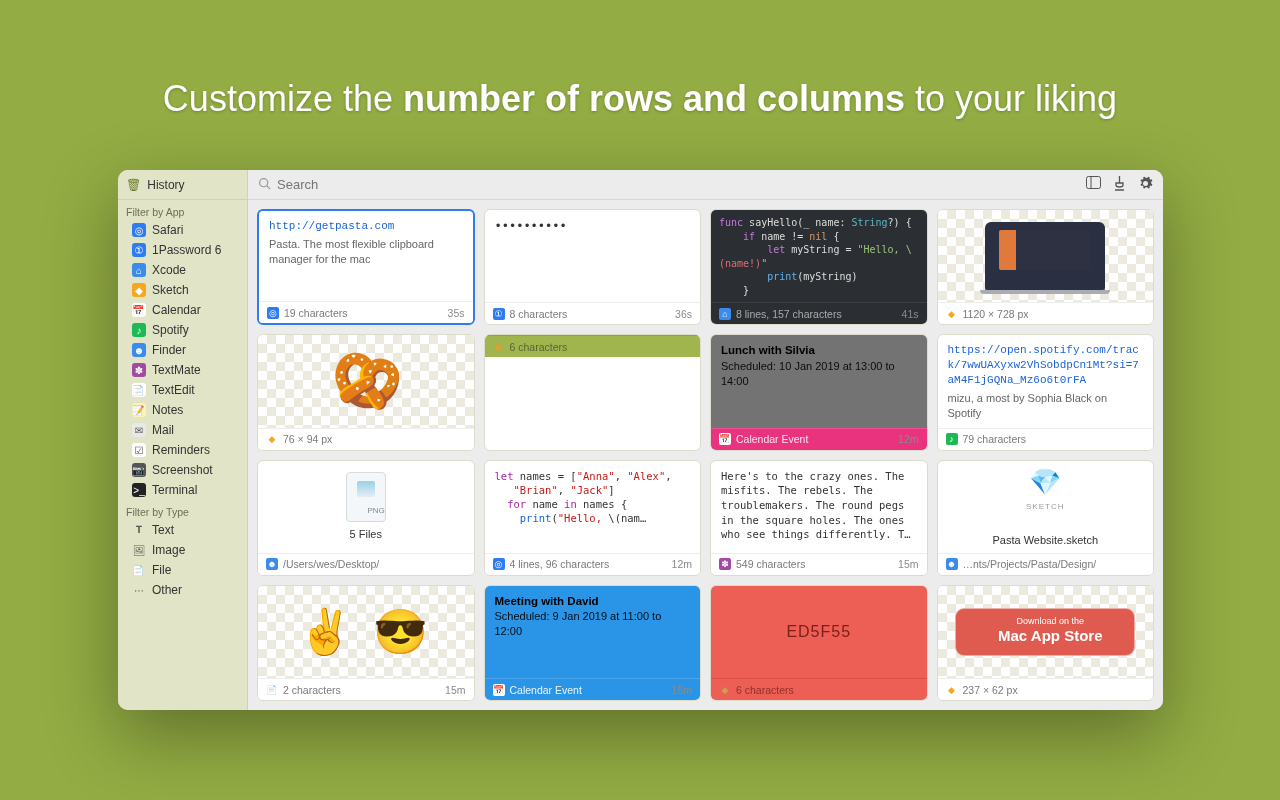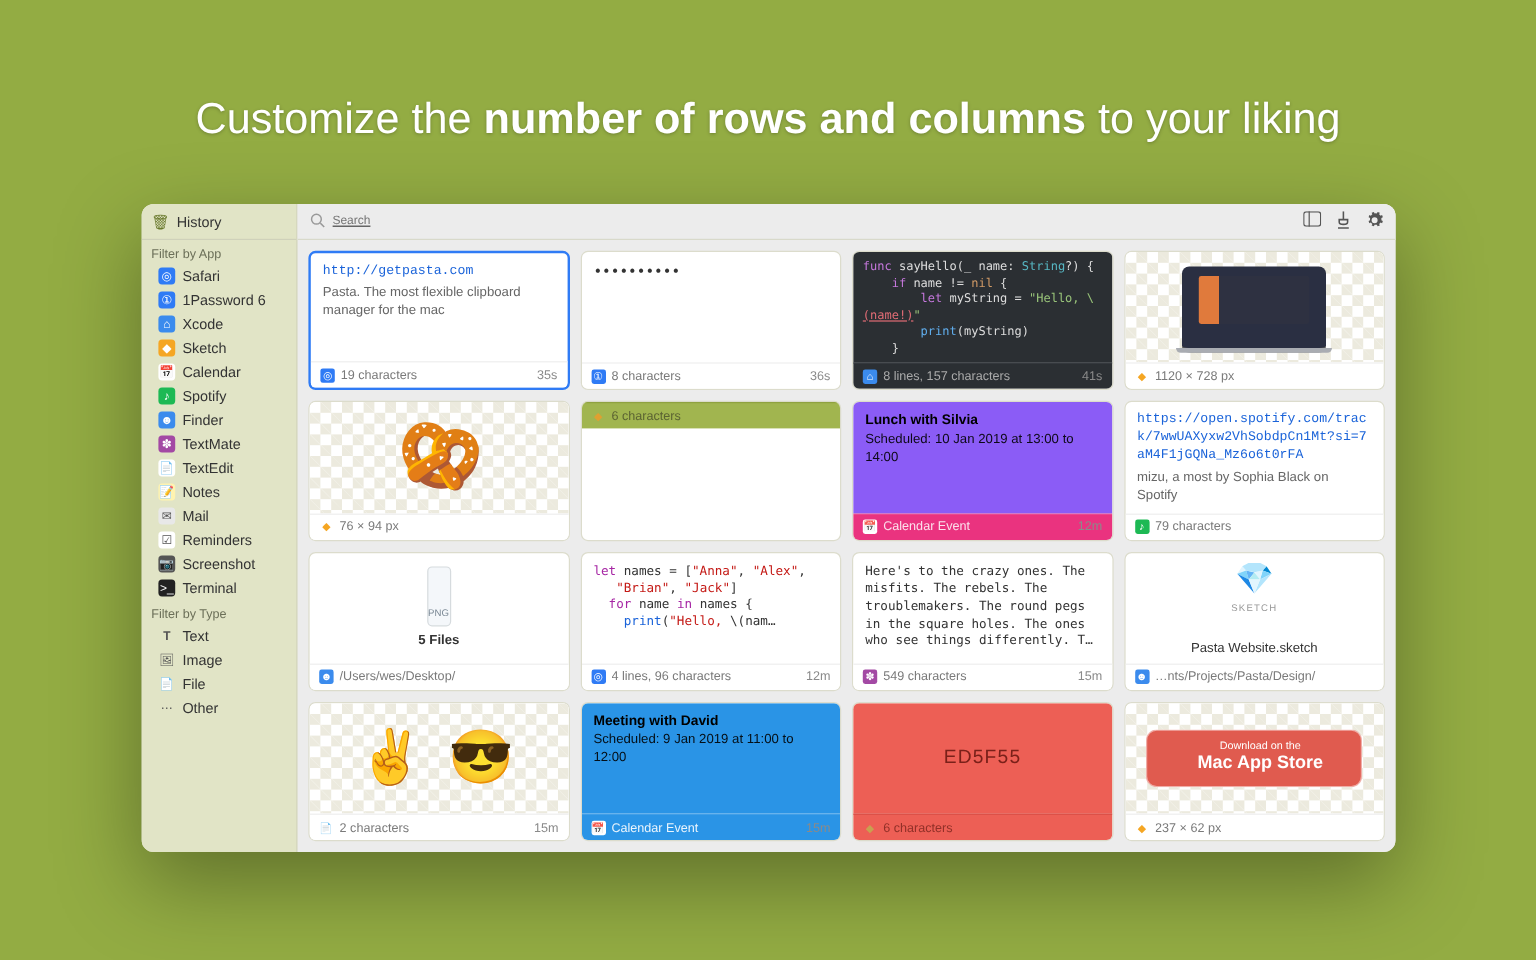--- a/index.html
+++ b/index.html
@@ -74,21 +74,21 @@
     height: 30px;
     display: flex; align-items: center;
     padding: 0 10px;
     border-bottom: 1px solid #d8d9ca;
     background: #ececec;
   }
   .search-wrap { flex: 1; display: flex; align-items: center; color: #999; font-size: 13px; }
   .search-wrap .sicon { margin-right: 6px; }
   .search-input {
     background: transparent; border: none; outline: none;
-    font-size: 10px; color: #444; width: 200px; text-decoration: underline;
+    font-size: 13px; color: #444; width: 200px;
   }
   .toolbar-icons { display: flex; gap: 12px; color: #555; }
   .toolbar-icons span { cursor: pointer; font-size: 14px; }
   .grid {
     flex: 1;
     padding: 9px;
     display: grid;
     grid-template-columns: repeat(4, 1fr);
     grid-template-rows: repeat(4, 1fr);
     gap: 9px;
@@ -162,32 +162,32 @@
     background-position: 0 0, 9px 9px;
   }
   .color-swatch-green { background: #a1b54f; }
   .color-swatch-red { background: #ed5f55; }
   .color-swatch-text {
     font-family: "Helvetica Neue", sans-serif;
     font-size: 16px;
     color: #4a4a3a;
     letter-spacing: 1px;
   }
-  .cal-card.pink .card-body { background: #8b5cf6; color: #000; }
+  .cal-card.pink .card-body { background: #737373; color: #000; }
   .cal-card.pink .card-footer { background: #ea337f; color: rgba(255,255,255,0.85); border-top-color: rgba(255,255,255,0.15);}
   .cal-card.blue .card-body { background: #2a94e6; color: #000; }
   .cal-card.blue .card-footer { background: #2a94e6; color: rgba(255,255,255,0.9); border-top-color: rgba(255,255,255,0.15);}
   .cal-title { font-weight: 600; font-size: 11.5px; }
   .cal-sub { font-size: 11px; opacity: .9; }
   .dark-footer { background: #2b2f33 !important; color: #aaa !important; border-top-color: #3a3f44 !important; }
   .png-icon {
-    width: 20px; height: 50px;
+    width: 40px; height: 50px;
     background: #f4f7fa; border: 1px solid #d6dbde; border-radius: 4px;
     position: relative;
-    display: flex; align-items: flex-end; justify-content: flex-start;
+    display: flex; align-items: flex-end; justify-content: flex-end;
     font-size: 8px; color: #7a8894; padding-bottom: 4px;
   }
   .png-icon::before { content:""; position:absolute; top:8px; left:10px; right:10px; height:16px; background: linear-gradient(#9bd0e8,#e3eef4); border-radius:2px;}
   .sketch-icon {
     width: 40px; height: 40px;
     position: relative;
     display: flex; align-items:center; justify-content:center;
     font-size: 26px;
   }
   .sketch-label { font-size: 8px; color:#999; letter-spacing:1px; margin-top:2px;}
@@ -215,21 +215,21 @@
     display: flex; align-items: center; justify-content: center;
     color: #fff; gap: 10px;
   }
   .appstore-btn .apple { font-size: 22px; }
   .appstore-btn .txt small { display:block; font-size:9px; line-height:1; }
   .appstore-btn .txt b { font-size: 15px; font-weight:600; }
   .quote-text { color: #333; font-family: Menlo, monospace; font-size: 10.5px; line-height: 1.4; }
   .swatch-footer-green { background:#a1b54f !important; border-top-color:#8fa23f !important; color:#5b6332 !important;}
   .swatch-footer-red { background:#ed5f55 !important; border-top-color:#d84f46 !important; color:#913028 !important;}
   .kw-purple{color:#c678dd;} .kw-orange{color:#d19a66;} .kw-green{color:#98c379;}
-  .kw-blue{color:#61afef;} .kw-red{color:#e06c75;text-decoration:underline;} .kw-cyan{color:#56b6c2;}
+  .kw-blue{color:#61afef;} .kw-red{color:#e06c75;} .kw-cyan{color:#56b6c2;}
   .lt-blue{color:#1a63d9;} .lt-purple{color:#a626a4;} .lt-red{color:#c41a16;}
 </style>
 </head>
 <body>
 
 <div class="tagline">
   <span>Customize the </span><b>number of rows and columns</b><span> to your liking</span>
 </div>
 
 <div class="window">
@@ -435,21 +435,21 @@
           <span class="fico" style="background:#1db954;color:#fff">♪</span>
           <span class="meta">79 characters</span>
         </div>
       </div>
 
       <div class="card">
         <div class="card-body center">
           <div class="png-icon">
               <span>PNG</span>
             </div>
-          <div style="margin-top:5px;font-size:11px;color:#333;font-weight:700">5 Files</div>
+          <div style="margin-top:5px;font-size:11px;color:#333;font-weight:400">5 Files</div>
         </div>
         <div class="card-footer">
           <span class="fico" style="background:#3b8bed;color:#fff">☻</span>
           <span class="meta">/Users/wes/Desktop/</span>
         </div>
       </div>
 
       <div class="card">
         <div class="card-body code light"><span class="lt-purple">let</span> names = [<span class="lt-red">"Anna"</span>, <span class="lt-red">"Alex"</span>,
    <span class="lt-red">"Brian"</span>, <span class="lt-red">"Jack"</span>]

